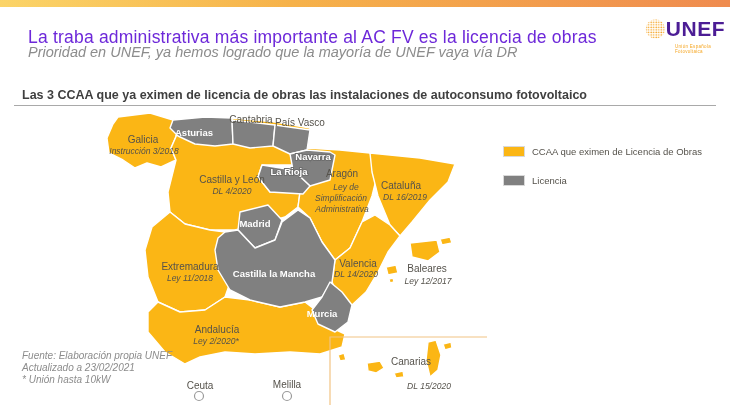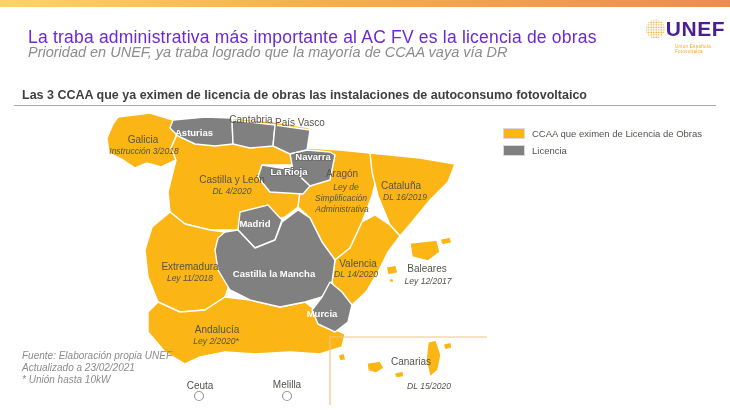--- a/index.html
+++ b/index.html
@@ -34,37 +34,37 @@
   .map-wrap{position:absolute;left:95px;top:108px;width:405px;height:297px;}
   .r-exempt{fill:#FBB615;stroke:#ffffff;stroke-width:1.4;stroke-linejoin:round;}
   .r-pending{fill:#808080;stroke:#ffffff;stroke-width:1.4;stroke-linejoin:round;}
   .lbl-dark{fill:#55524B;font-size:10px;text-anchor:middle;dominant-baseline:middle;font-family:"Liberation Sans",sans-serif;}
   .lbl-law{fill:#55524B;font-size:8.5px;font-style:italic;text-anchor:middle;dominant-baseline:middle;font-family:"Liberation Sans",sans-serif;}
   .lbl-white{fill:#ffffff;font-size:9.5px;font-weight:bold;text-anchor:middle;dominant-baseline:middle;font-family:"Liberation Sans",sans-serif;}
   .lbl-outline{paint-order:stroke;stroke:#6E6E6E;stroke-width:2px;}
   .inset-border{fill:none;stroke:#F2C384;stroke-width:1.2;}
   .city-dot{fill:#ffffff;stroke:#9B9B9B;stroke-width:1.2;}
   .legend{position:absolute;left:503px;top:128px;}
-  .legend-row{display:flex;align-items:flex-start;margin-bottom:6px;}
+  .legend-row{display:flex;align-items:flex-start;margin-bottom:6px;margin-top:18px;}
   .legend-swatch{width:20px;height:9px;margin-right:7px;border:1px solid #d9d9d9;}
   .legend-swatch.exempt{background:#FBB615;}
   .legend-swatch.pending{background:#808080;}
   .legend-label{font-size:9.5px;color:#55524B;}
   .footnote{
     position:absolute;left:22px;top:350px;
     font-size:10px;font-style:italic;color:#8C8C8C;line-height:12px;
   }
 </style>
 </head>
 <body>
 
 <div class="top-bar"></div>
 
 <div class="title">La traba administrativa más importante al AC FV es la licencia de obras</div>
-<div class="subtitle">Prioridad en UNEF, ya traba logrado que la mayoría de CCAA vaya vía DR</div>
+<div class="subtitle">Prioridad en UNEF, ya hemos logrado que la mayoría de UNEF vaya vía DR</div>
 
 <div class="logo">
   <div class="logo-row">
     <svg width="28" height="28" viewBox="0 0 28 28">
       <defs>
         <pattern id="dots" width="3.4" height="3.4" patternUnits="userSpaceOnUse">
           <circle cx="1.5" cy="1.5" r="1.05" fill="#F5A11C"></circle>
         </pattern>
       </defs>
       <circle cx="14" cy="14" r="13" fill="url(#dots)"></circle>

